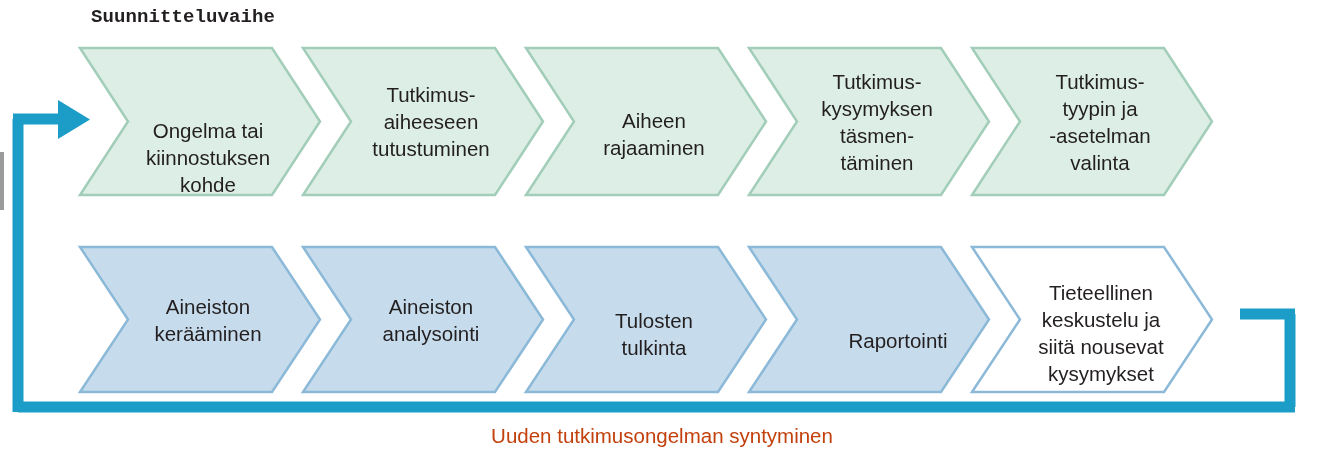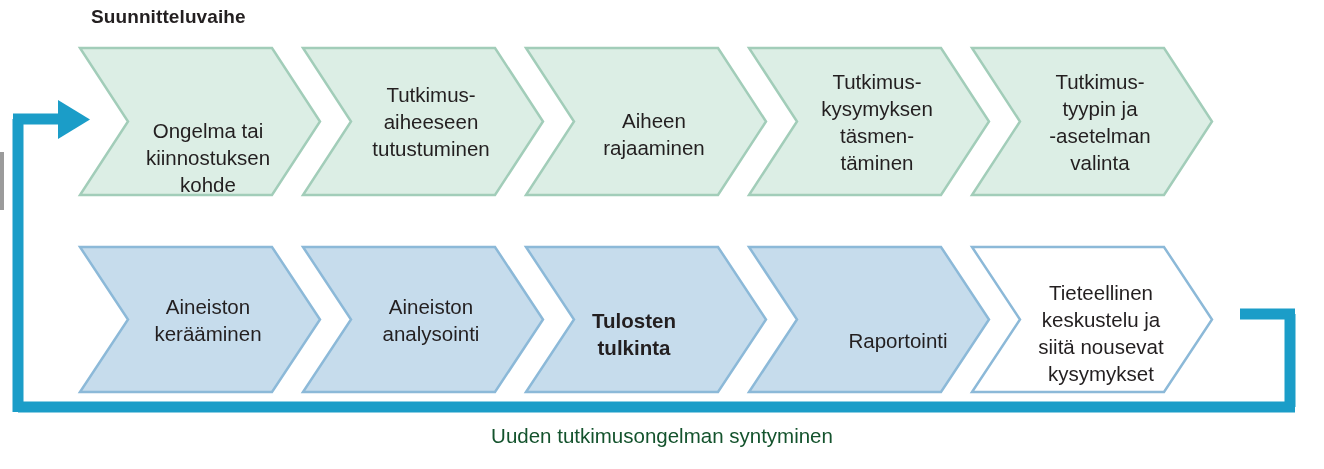--- a/index.html
+++ b/index.html
@@ -14,42 +14,42 @@
   svg.layer{position:absolute;left:0;top:0;width:1324px;height:469px;}
 
   .phase-label{
     position:absolute;
     font-weight:bold;
     font-size:19px;
     color:#231f20;
     letter-spacing:.1px;
     white-space:nowrap;
   }
-  #label-planning{left:91px;top:6px;}
+  #label-planning{left:91px;top:6px;font-family:Liberation Mono, monospace;}
   #label-execution{left:104px;top:207px;}
 
   .step-text{
     position:absolute;
     text-align:center;
     font-size:20.5px;
     line-height:27px;
     color:#231f20;
     white-space:pre-line;
     display:flex;
     align-items:center;
     justify-content:center;
   }
 
   .bottom-caption{
     position:absolute;
     left:0;right:0;
     top:424px;
     text-align:center;
     font-size:20.5px;
-    color:#14532d;
+    color:#c2410c;
   }
 
   .edge-bar{
     position:absolute;
     left:0px;top:152px;
     width:4px;height:58px;
     background:#9b9b9b;
   }
 </style>
 </head>
@@ -110,21 +110,21 @@
 täminen</div>
   <div class="step-text" style="left:1020px;top:48px;width:160px;height:147px;">Tutkimus-
 tyypin ja
 -asetelman
 valinta</div>
 
   <div class="step-text" style="left:128px;top:247px;width:160px;height:145px;">Aineiston
 kerääminen</div>
   <div class="step-text" style="left:351px;top:247px;width:160px;height:145px;">Aineiston
 analysointi</div>
-  <div class="step-text" style="left:554px;top:247px;width:160px;height:173px;font-weight:bold;">Tulosten
+  <div class="step-text" style="left:574px;top:247px;width:160px;height:173px;">Tulosten
 tulkinta</div>
   <div class="step-text" style="left:818px;top:247px;width:160px;height:187px;">Raportointi</div>
   <div class="step-text" style="left:1018px;top:247px;width:166px;height:172px;">Tieteellinen
 keskustelu ja
 siitä nousevat
 kysymykset</div>
 
   <div class="bottom-caption">Uuden tutkimusongelman syntyminen</div>
 
 </div>

